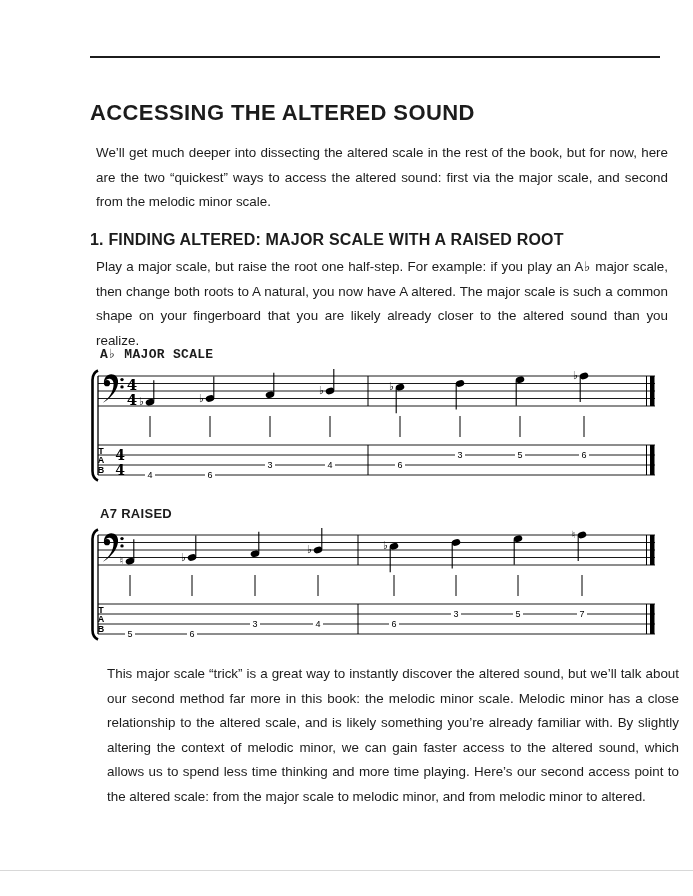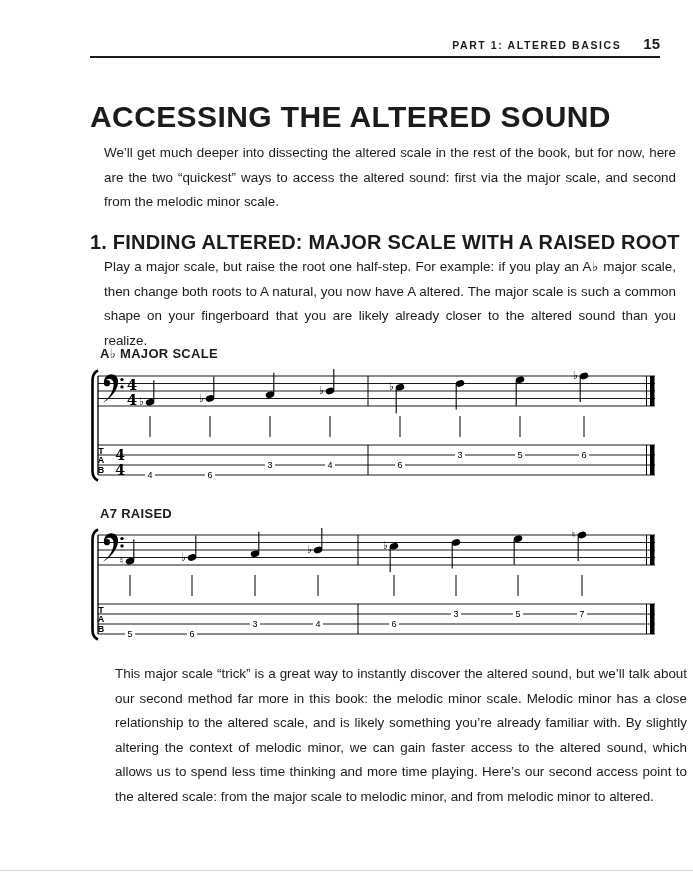--- a/index.html
+++ b/index.html
@@ -3,45 +3,41 @@
 <meta charset="utf-8">
 <style>
   html,body{margin:0;padding:0;background:#ffffff;}
   #page{position:relative;width:693px;height:896px;background:#ffffff;
         font-family:"Liberation Sans","DejaVu Sans",sans-serif;color:#1c1c1c;overflow:hidden;}
   .header{position:absolute;top:35px;left:90px;width:570px;display:flex;
           justify-content:flex-end;align-items:baseline;gap:22px;}
   .part{font-size:10.5px;font-weight:bold;letter-spacing:1.6px;white-space:nowrap;}
   .pagenum{font-size:15px;font-weight:bold;}
   .rule{position:absolute;top:56px;left:90px;width:570px;height:2px;background:#1c1c1c;}
-  h1{position:absolute;top:100px;left:90px;margin:0;font-size:30px;font-weight:bold;
+  h1{position:absolute;top:100px;left:90px;margin:0;font-size:22px;font-weight:bold;
      letter-spacing:0.4px;white-space:nowrap;}
-  h2{position:absolute;top:231px;left:90px;margin:0;font-size:20px;font-weight:bold;
+  h2{position:absolute;top:231px;left:90px;margin:0;font-size:16px;font-weight:bold;
      letter-spacing:0.2px;white-space:nowrap;}
-  .body{position:absolute;left:104px;width:572px;margin:0;font-size:13.4px;
+  .body{position:absolute;left:96px;width:572px;margin:0;font-size:13.4px;
         line-height:24.5px;text-align:justify;}
   #intro{top:141px;}
   #sec-body{top:255px;}
   #outro{top:662px;margin-left:11px;}
   .ex-label{position:absolute;left:100px;font-size:13px;font-weight:bold;letter-spacing:0.3px;}
-  #exlabel-0{top:346px;}
+  #exlabel-0{top:346px;font-family:Liberation Mono, monospace;}
   #exlabel-1{top:506px;}
   .music{position:absolute;left:90px;width:570px;height:115px;}
   #music-0{top:368px;}
   #music-1{top:527px;}
   .bottom-rule{position:absolute;top:870px;left:0;width:693px;height:1px;background:#d8d8d8;}
 </style>
 </head>
 <body>
 
 <div id="page">
-  <div class="header">
-    <span class="part">PART 1: ALTERED BASICS</span>
-    <span class="pagenum">15</span>
-  </div>
   <div class="rule"></div>
 
   <h1>ACCESSING THE ALTERED SOUND</h1>
   <p class="body" id="intro">We’ll get much deeper into dissecting the altered scale in the rest of the book, but for now, here are the two “quickest” ways to access the altered sound: first via the major scale, and second from the melodic minor scale.</p>
 
   <h2>1. FINDING ALTERED: MAJOR SCALE WITH A RAISED ROOT</h2>
   <p class="body" id="sec-body">Play a major scale, but raise the root one half-step. For example: if you play an A♭ major scale, then change both roots to A natural, you now have A altered. The major scale is such a common shape on your fingerboard that you are likely already closer to the altered sound than you realize.</p>
 
   <div class="ex-label" id="exlabel-0">A♭ MAJOR SCALE</div>
   <div class="music" id="music-0"><svg viewBox="0 0 570 115" width="570" height="115">

